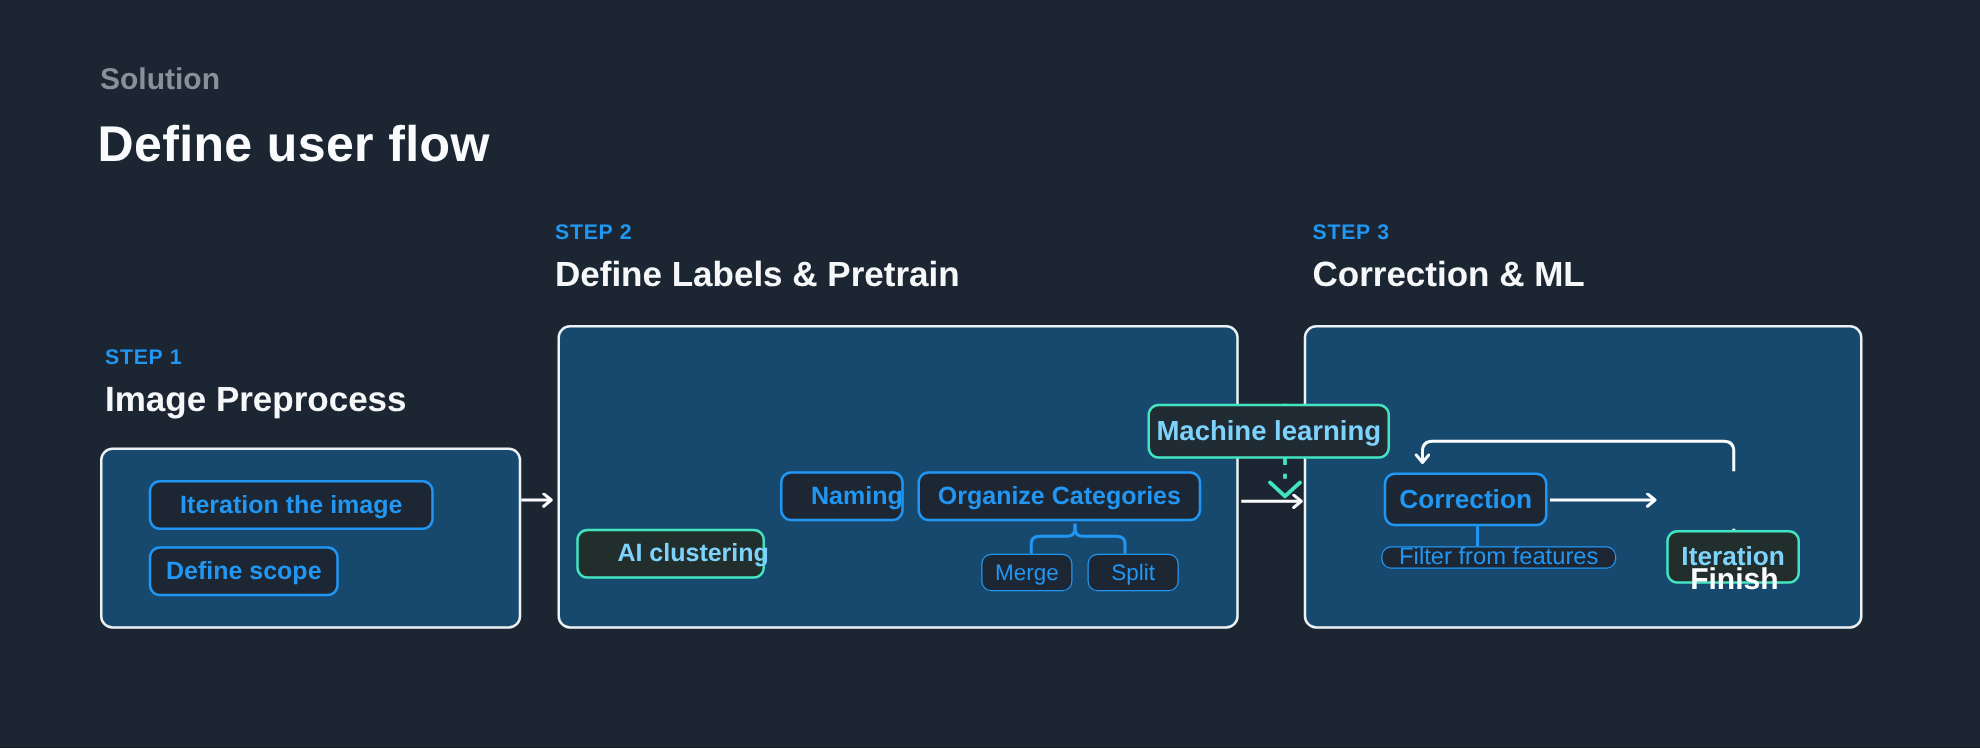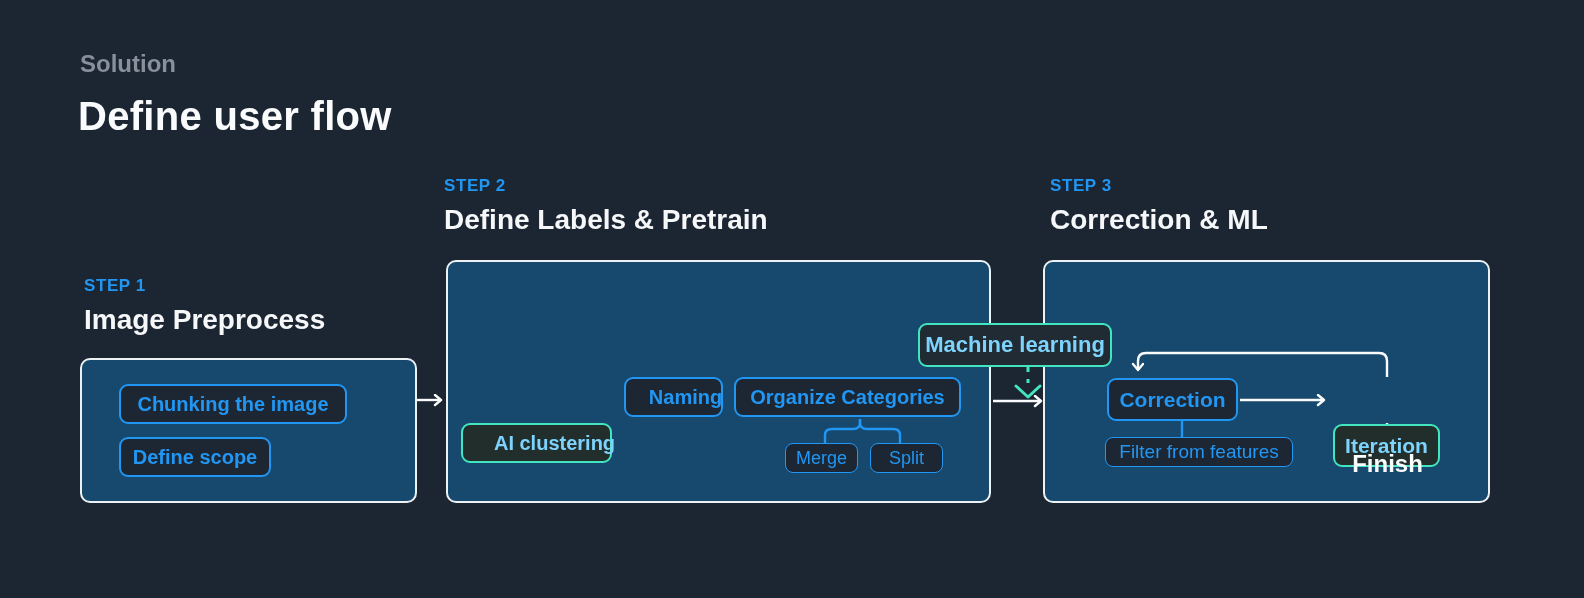--- a/index.html
+++ b/index.html
@@ -33,21 +33,21 @@
   #chip-chunking { left:119px; top:384px; width:228px; height:40px; }
   #chip-scope    { left:119px; top:437px; width:152px; height:40px; }
   #chip-ai       { left:461px; top:377px; width:151px; height:40px;padding-left:36px; }
   #chip-naming   { left:624px; top:377px; width:99px;  height:40px;padding-left:24px; }
   #chip-organize { left:734px; top:377px; width:227px; height:40px; }
   #chip-merge    { left:785px; top:443px; width:73px;  height:30px; }
   #chip-split    { left:870px; top:443px; width:73px;  height:30px; }
   #badge-ml      { left:918px; top:277px; width:194px; height:44px; font-size:22px; background:#202B33; z-index:4; }
   #chip-correction { left:1107px; top:378px; width:131px; height:43px; font-size:21px; }
   #chip-iteration  { left:1333px; top:378px; width:107px; height:43px; font-size:21px; }
-  #chip-filter     { left:1105px; top:437px; width:188px; height:30px; font-size:19px; }
+  #chip-filter     { left:1105px; top:437px; width:188px; height:18px; font-size:19px; }
 
   .finish { position:absolute; left:1340px; top:450px; width:95px; text-align:center; z-index:3;
             color:#FAFBFC; font-size:24px; font-weight:bold; }
 </style>
 </head>
 <body>
 
 <div class="canvas">
 
   <div class="eyebrow">Solution</div>
@@ -85,21 +85,21 @@
 
     <path d="M1182,421 V437" stroke="#2196F3" stroke-width="2.4" fill="none"></path>
 
     <path d="M860,419 V423 Q860,429 853,429 H832 Q825,429 825,435 V443" stroke="#2196F3" stroke-width="2.4" fill="none"></path>
     <path d="M860,419 V423 Q860,429 867,429 H893 Q900,429 900,435 V443" stroke="#2196F3" stroke-width="2.4" fill="none"></path>
 
     <path d="M1028,323 V383" stroke="#43E5C0" stroke-width="3" fill="none" stroke-dasharray="7 7"></path>
     <polyline points="1016,386 1028,397 1040,386" stroke="#43E5C0" stroke-width="3" fill="none" stroke-linecap="round" stroke-linejoin="round"></polyline>
   </svg>
 
-  <div class="chip" id="chip-chunking">Chunking the image</div>
+  <div class="chip" id="chip-chunking">Iteration the image</div>
   <div class="chip" id="chip-scope">Define scope</div>
 
   <div class="chip green" id="chip-ai">AI clustering</div>
   <div class="chip" id="chip-naming">Naming</div>
   <div class="chip" id="chip-organize">Organize Categories</div>
   <div class="chip small" id="chip-merge">Merge</div>
   <div class="chip small" id="chip-split">Split</div>
 
   <div class="chip green" id="badge-ml">Machine learning</div>
 

